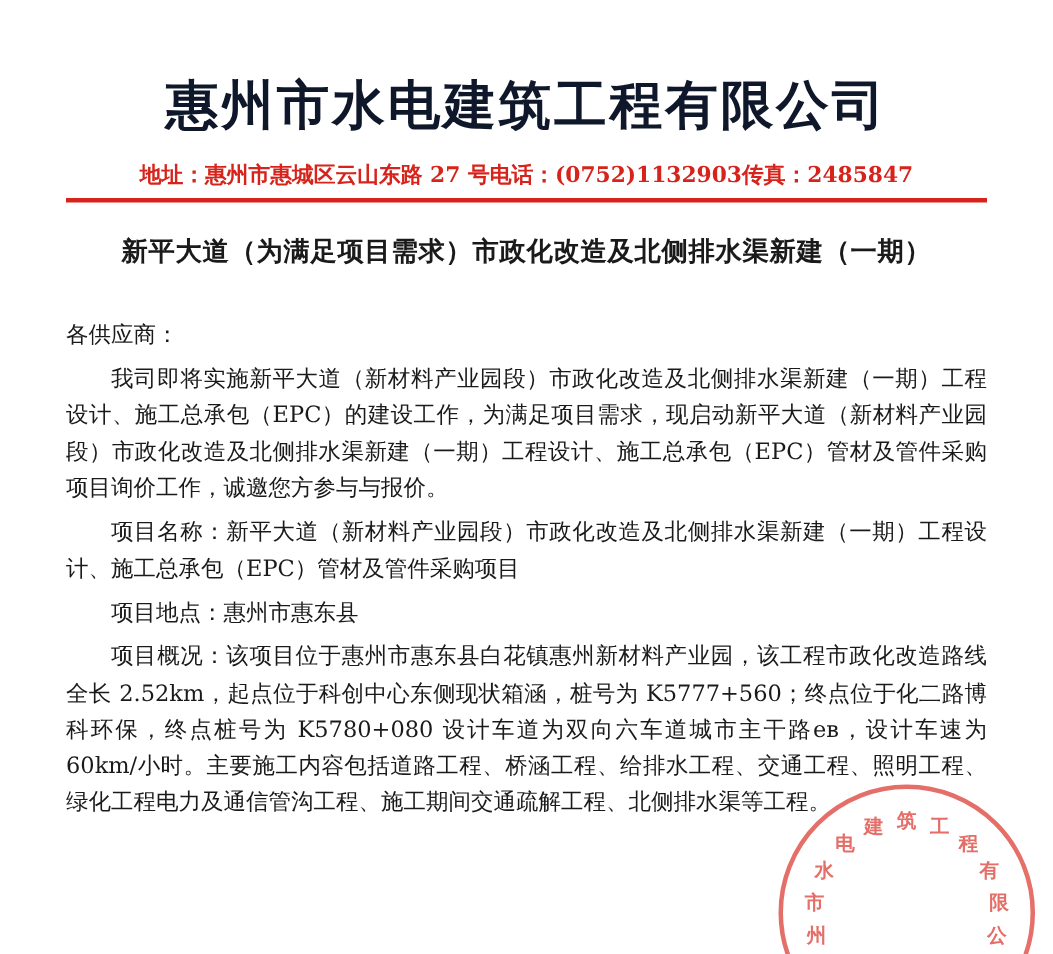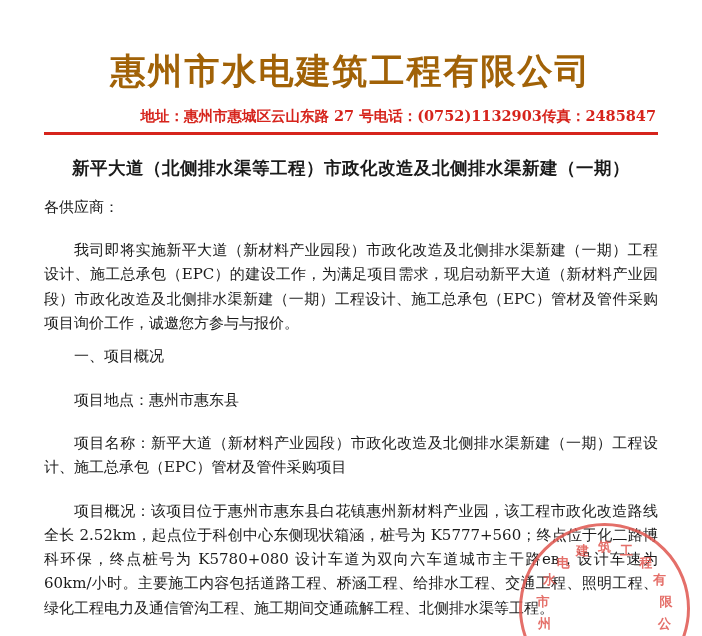--- a/index.html
+++ b/index.html
@@ -21,35 +21,35 @@
     height: 636px;
     box-sizing: border-box;
     padding: 0 44px;
     overflow: hidden;
   }
   .letterhead {
     padding-top: 52px;
     text-align: center;
   }
   .company-name {
-    color: #a16207;
+    color: #0f172a;
     font-family: "DejaVu Serif", "Liberation Serif", serif;
     font-weight: bold;
     font-size: 35px;
     letter-spacing: 2px;
     line-height: 1.1;
     white-space: nowrap;
   }
   .contact-row {
     margin-top: 16px;
     color: #d6241c;
     font-size: 14.5px;
     font-weight: bold;
     display: flex;
-    justify-content: flex-end;
+    justify-content: center;
     align-items: baseline;
     padding: 0 2px 6px 2px;
     white-space: nowrap;
   }
   .contact-row .seg {
     white-space: nowrap;
   }
   .rule-wrap {
     margin-top: 0px;
   }
@@ -63,42 +63,42 @@
     text-align: center;
     font-size: 17.5px;
     font-weight: bold;
     line-height: 1.75;
     letter-spacing: 0.5px;
   }
   .doc-title .line2 {
     display: block;
   }
   .salutation {
-    margin-top: 12px;
+    margin-top: 28px;
     font-size: 15px;
     line-height: 1.6;
   }
   p.body-text {
     margin: 0;
     font-size: 15px;
     line-height: 1.62;
     text-align: justify;
     text-justify: inter-ideograph;
   }
   p.indent2 {
     text-indent: 2em;
   }
   .section-heading {
     margin-top: 9px;
     font-size: 15px;
     line-height: 1.62;
     text-indent: 2em;
   }
   .para-block {
-    margin-top: 19px;
+    margin-top: 5px;
   }
   .stamp {
     position: absolute;
     right: 12px;
     bottom: -58px;
     width: 165px;
     height: 165px;
     border: 3px solid #e0564f;
     border-radius: 50%;
     opacity: 0.85;
@@ -134,37 +134,36 @@
       <span class="seg">地址：惠州市惠城区云山东路 27 号</span>
       <span class="seg">电话：(0752)1132903</span>
       <span class="seg">传真：2485847</span>
     </div>
     <div class="rule-wrap">
       <div class="rule-thick"></div>
     </div>
   </div>
 
   <div class="doc-title">
-    <span>新平大道（北侧排水渠等工程）市政化改造及北侧排水渠新建（一期）</span>
+    <span>新平大道（为满足项目需求）市政化改造及北侧排水渠新建（一期）</span>
   </div>
 
   <div class="salutation">各供应商：</div>
 
   <div class="para-block">
     <p class="body-text indent2">我司即将实施新平大道（新材料产业园段）市政化改造及北侧排水渠新建（一期）工程设计、施工总承包（EPC）的建设工作，为满足项目需求，现启动新平大道（新材料产业园段）市政化改造及北侧排水渠新建（一期）工程设计、施工总承包（EPC）管材及管件采购项目询价工作，诚邀您方参与与报价。</p>
   </div>
 
-  <div class="section-heading">一、项目概况</div>
+
+  <div class="para-block">
+    <p class="body-text indent2">项目名称：新平大道（新材料产业园段）市政化改造及北侧排水渠新建（一期）工程设计、施工总承包（EPC）管材及管件采购项目</p>
+  </div>
 
   <div class="para-block">
     <p class="body-text indent2">项目地点：惠州市惠东县</p>
-  </div>
-
-  <div class="para-block">
-    <p class="body-text indent2">项目名称：新平大道（新材料产业园段）市政化改造及北侧排水渠新建（一期）工程设计、施工总承包（EPC）管材及管件采购项目</p>
   </div>
 
   <div class="para-block">
     <p class="body-text indent2">项目概况：该项目位于惠州市惠东县白花镇惠州新材料产业园，该工程市政化改造路线全长 2.52km，起点位于科创中心东侧现状箱涵，桩号为 K5777+560；终点位于化二路博科环保，终点桩号为 K5780+080 设计车道为双向六车道城市主干路ев，设计车速为 60km/小时。主要施工内容包括道路工程、桥涵工程、给排水工程、交通工程、照明工程、绿化工程电力及通信管沟工程、施工期间交通疏解工程、北侧排水渠等工程。</p>
   </div>
 
   <div class="stamp">
     <div class="stamp-inner"></div>
     <div class="stamp-text" id="seal-text">
         <span class="stamp-ch" style="left: 50%; top: 50%; transform: rotate(-125deg) translate(0px, -62px) rotate(125deg) translate(-50%, -50%);">惠</span>

